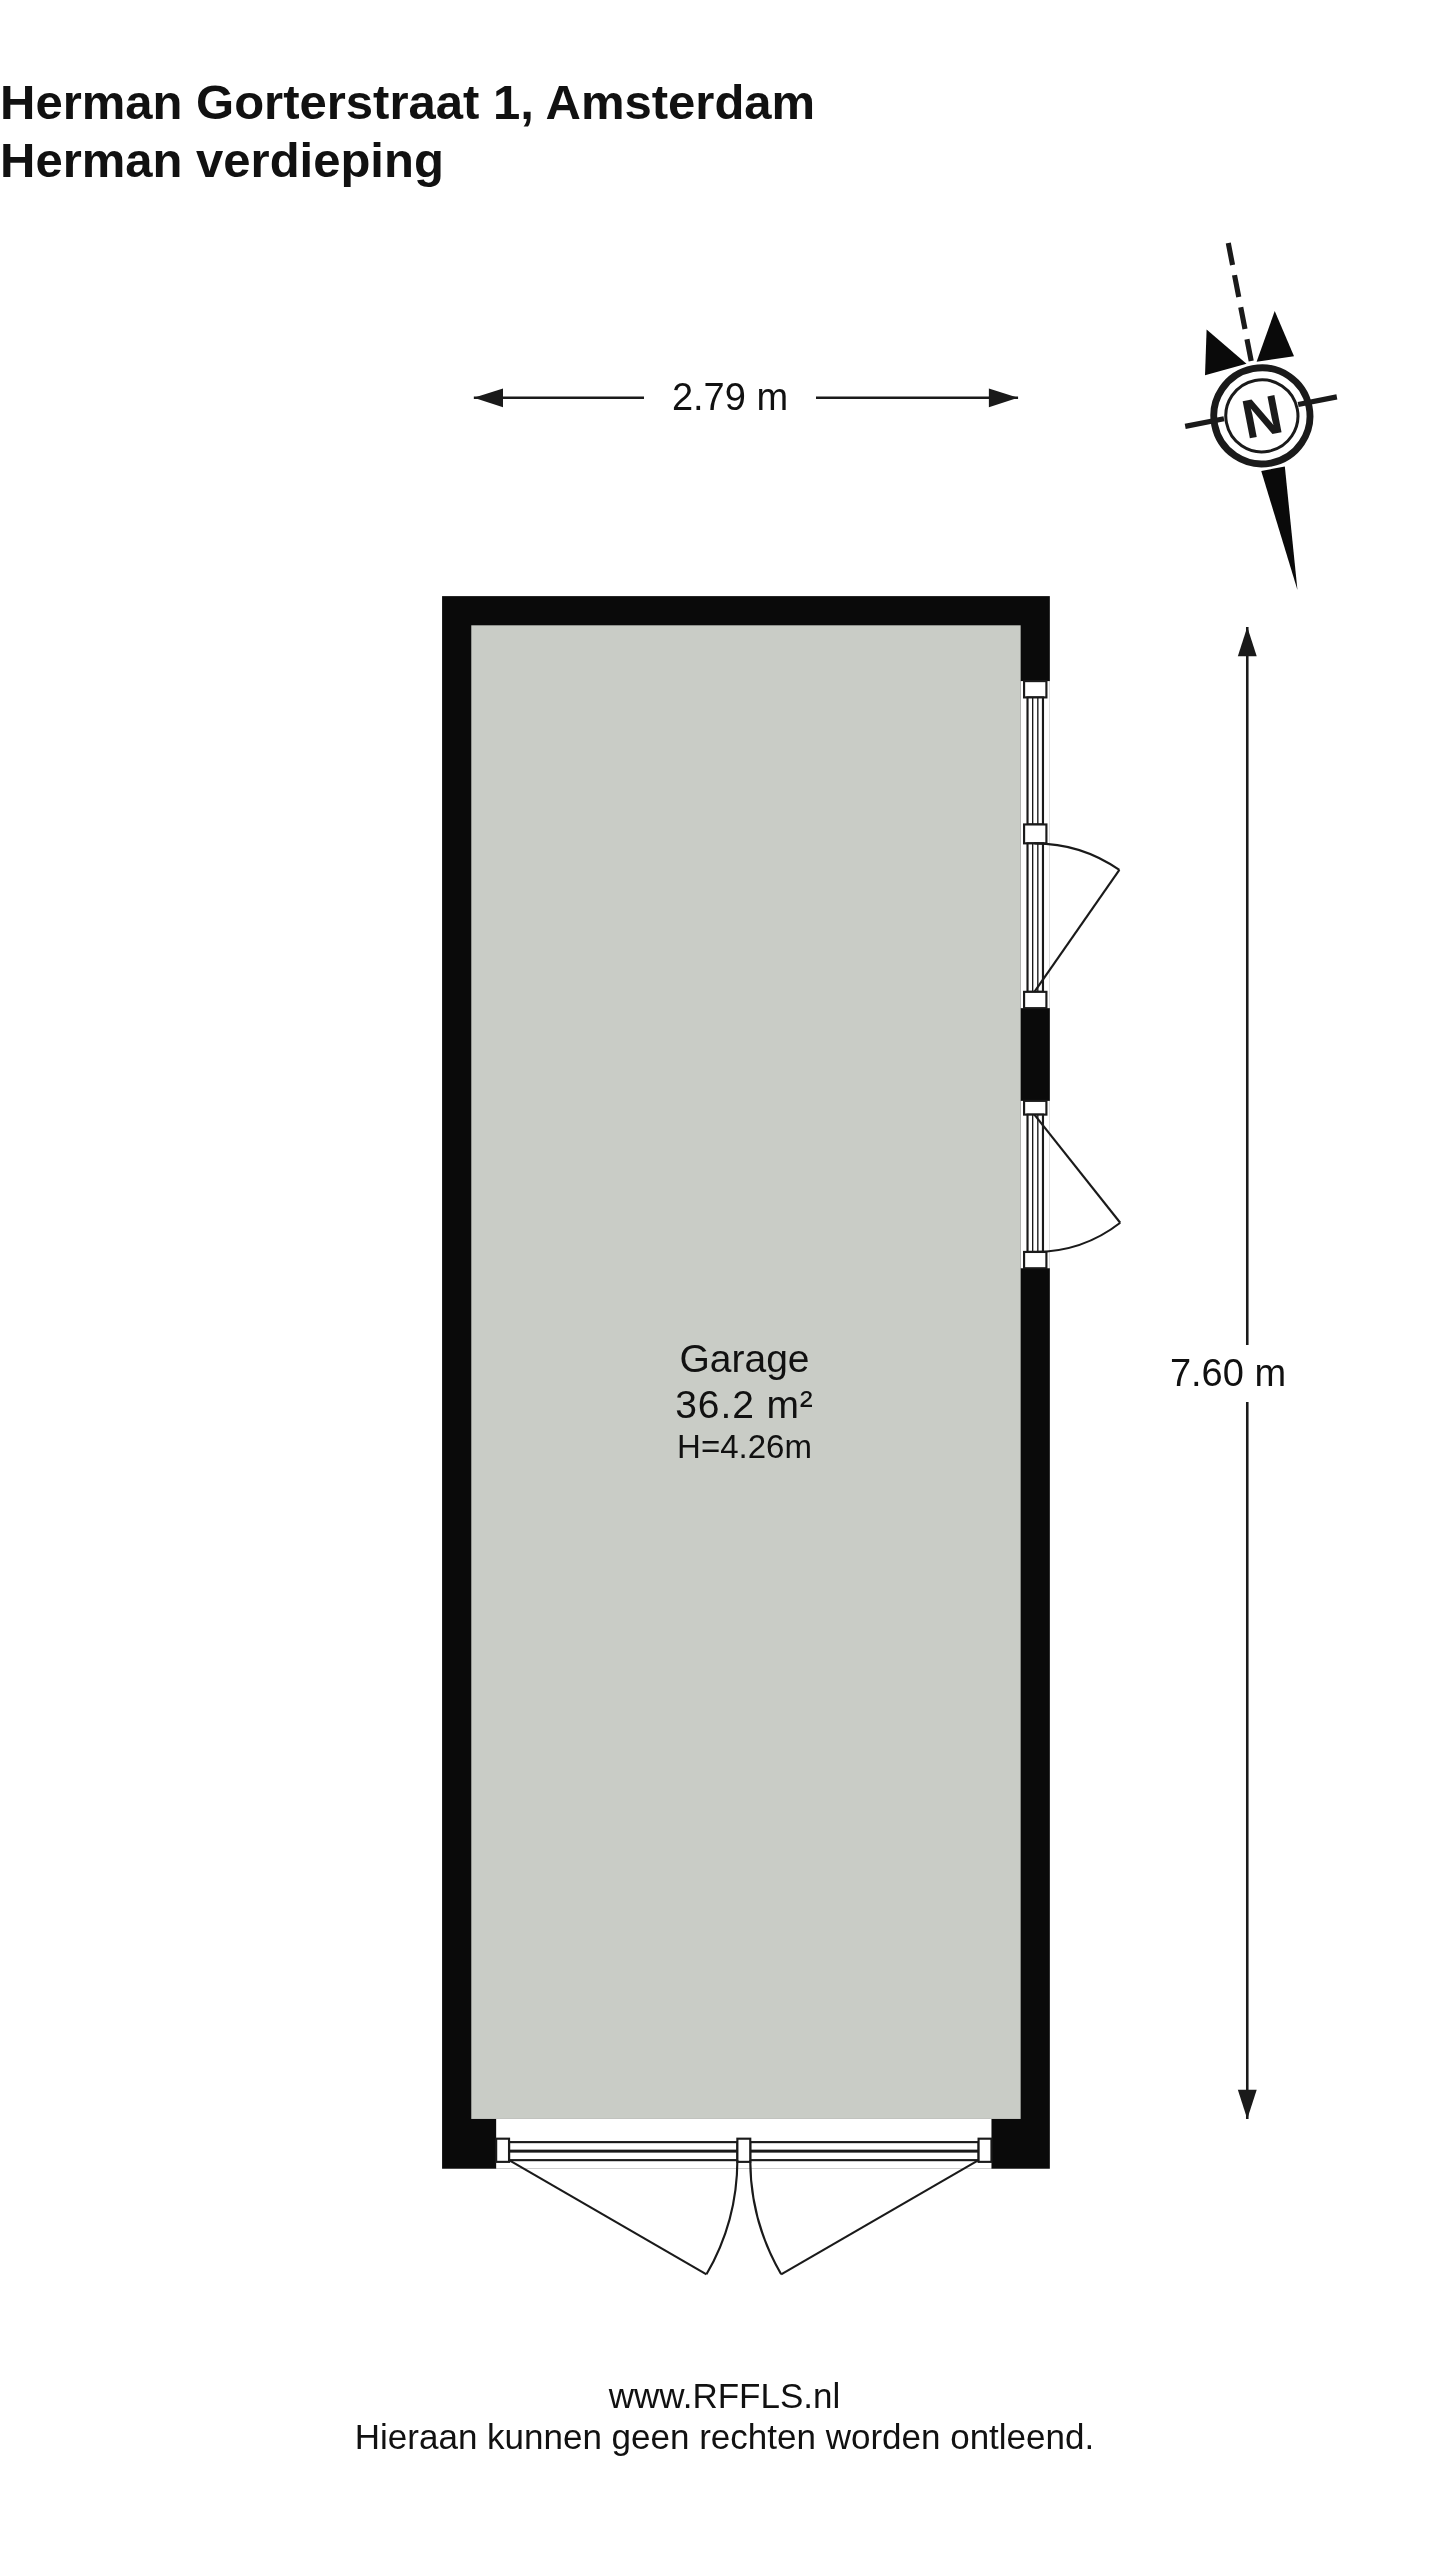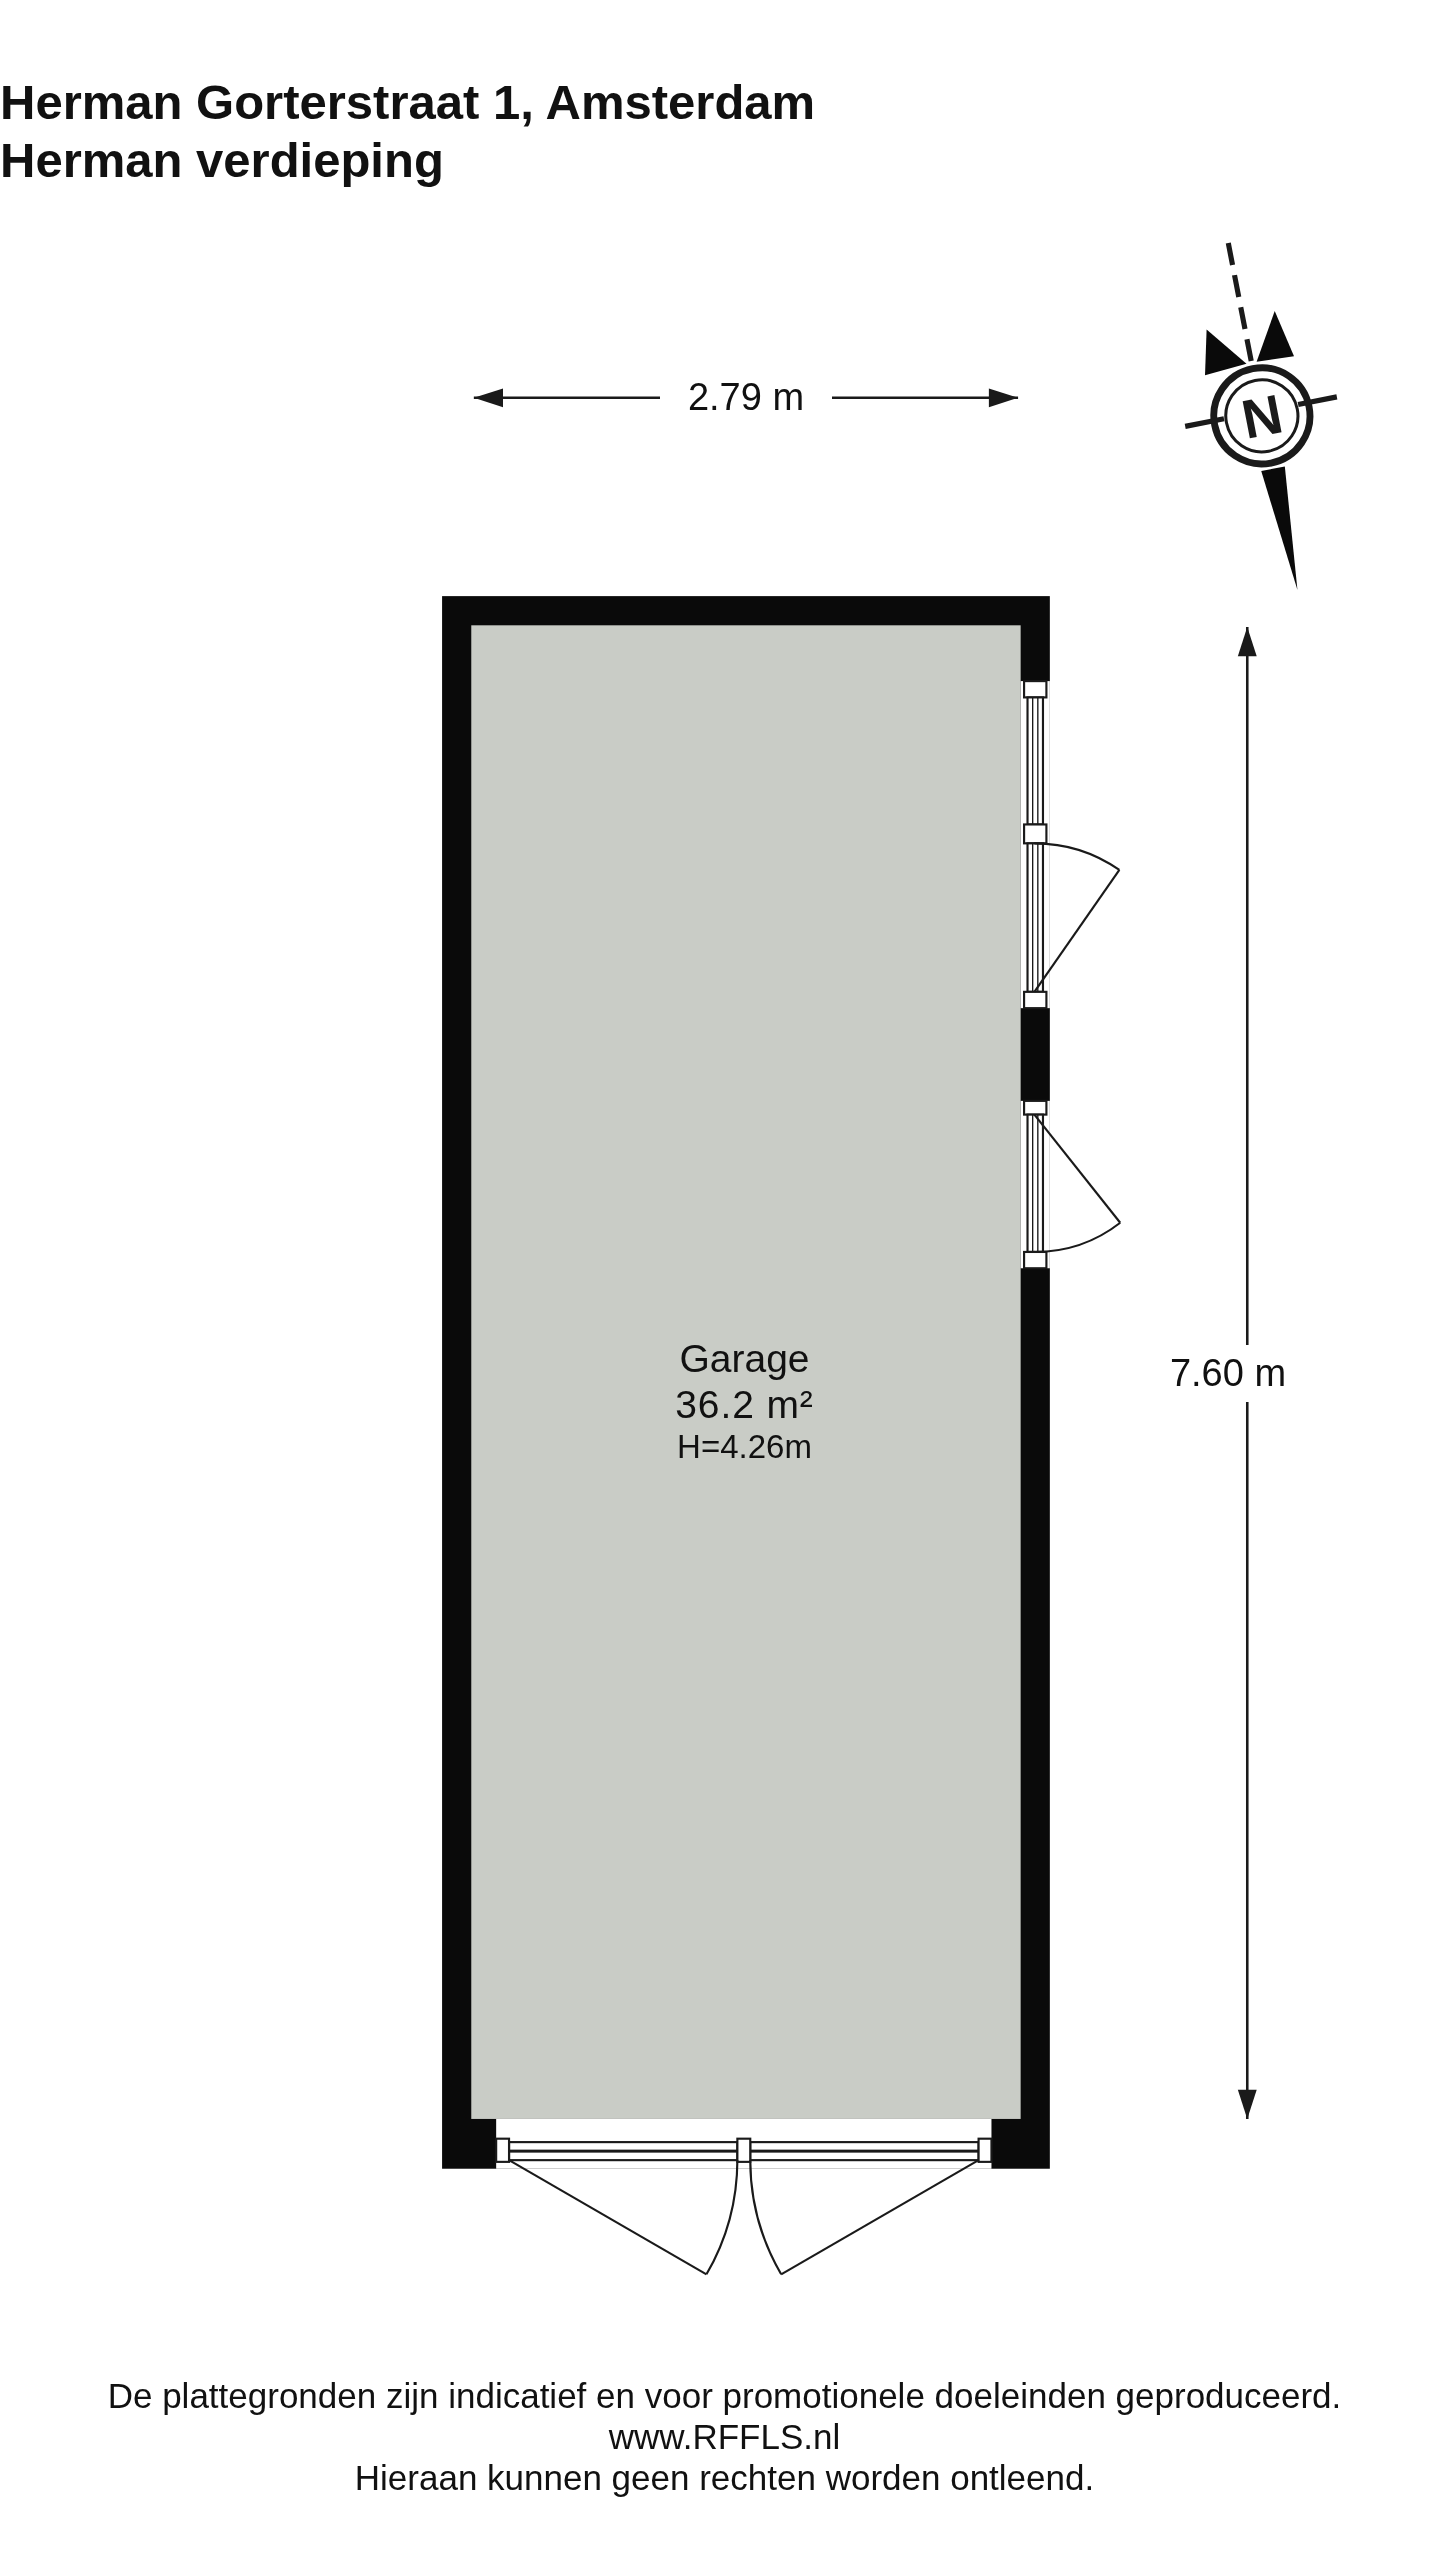--- a/index.html
+++ b/index.html
@@ -32,21 +32,21 @@
   }
   .room-name{font-size:39px;line-height:46px;}
   .room-area{font-size:39px;line-height:45px;letter-spacing:0.9px;}
   .room-height{font-size:33px;line-height:39px;}
   .dim-label{
     background:var(--background);
     font-size:38px;
     text-align:center;
     white-space:nowrap;
   }
-  .dim-label.h{left:660px;top:375px;width:172px;height:45px;line-height:45px;}
+  .dim-label.h{left:644px;top:375px;width:172px;height:45px;line-height:45px;}
   .dim-label.v{left:1142px;top:1345px;width:172px;height:57px;line-height:57px;}
   .footer{
     left:0;top:2375px;width:1449px;
     text-align:center;
     font-size:35px;line-height:41px;
   }
   svg{position:absolute;left:0;top:0;}
   .f-wall{fill:var(--wall);stroke:none;}
   .f-floor{fill:var(--floor);stroke:none;}
   .f-white{fill:#fff;stroke:none;}
@@ -149,19 +149,18 @@
 
   <div class="abs dim-label v">7.60 m</div>
 
   <div class="abs room-label">
     <div class="room-name">Garage</div>
     <div class="room-area">36.2 m²</div>
     <div class="room-height">H=4.26m</div>
   </div>
 
   <div class="abs footer">
-    <div>De plattegronden zijn indicatief en voor promotionele doeleinden geproduceerd.</div>
     <div>www.RFFLS.nl</div>
     <div>Hieraan kunnen geen rechten worden ontleend.</div>
   </div>
 
 </div>
 
 
 </body></html>

